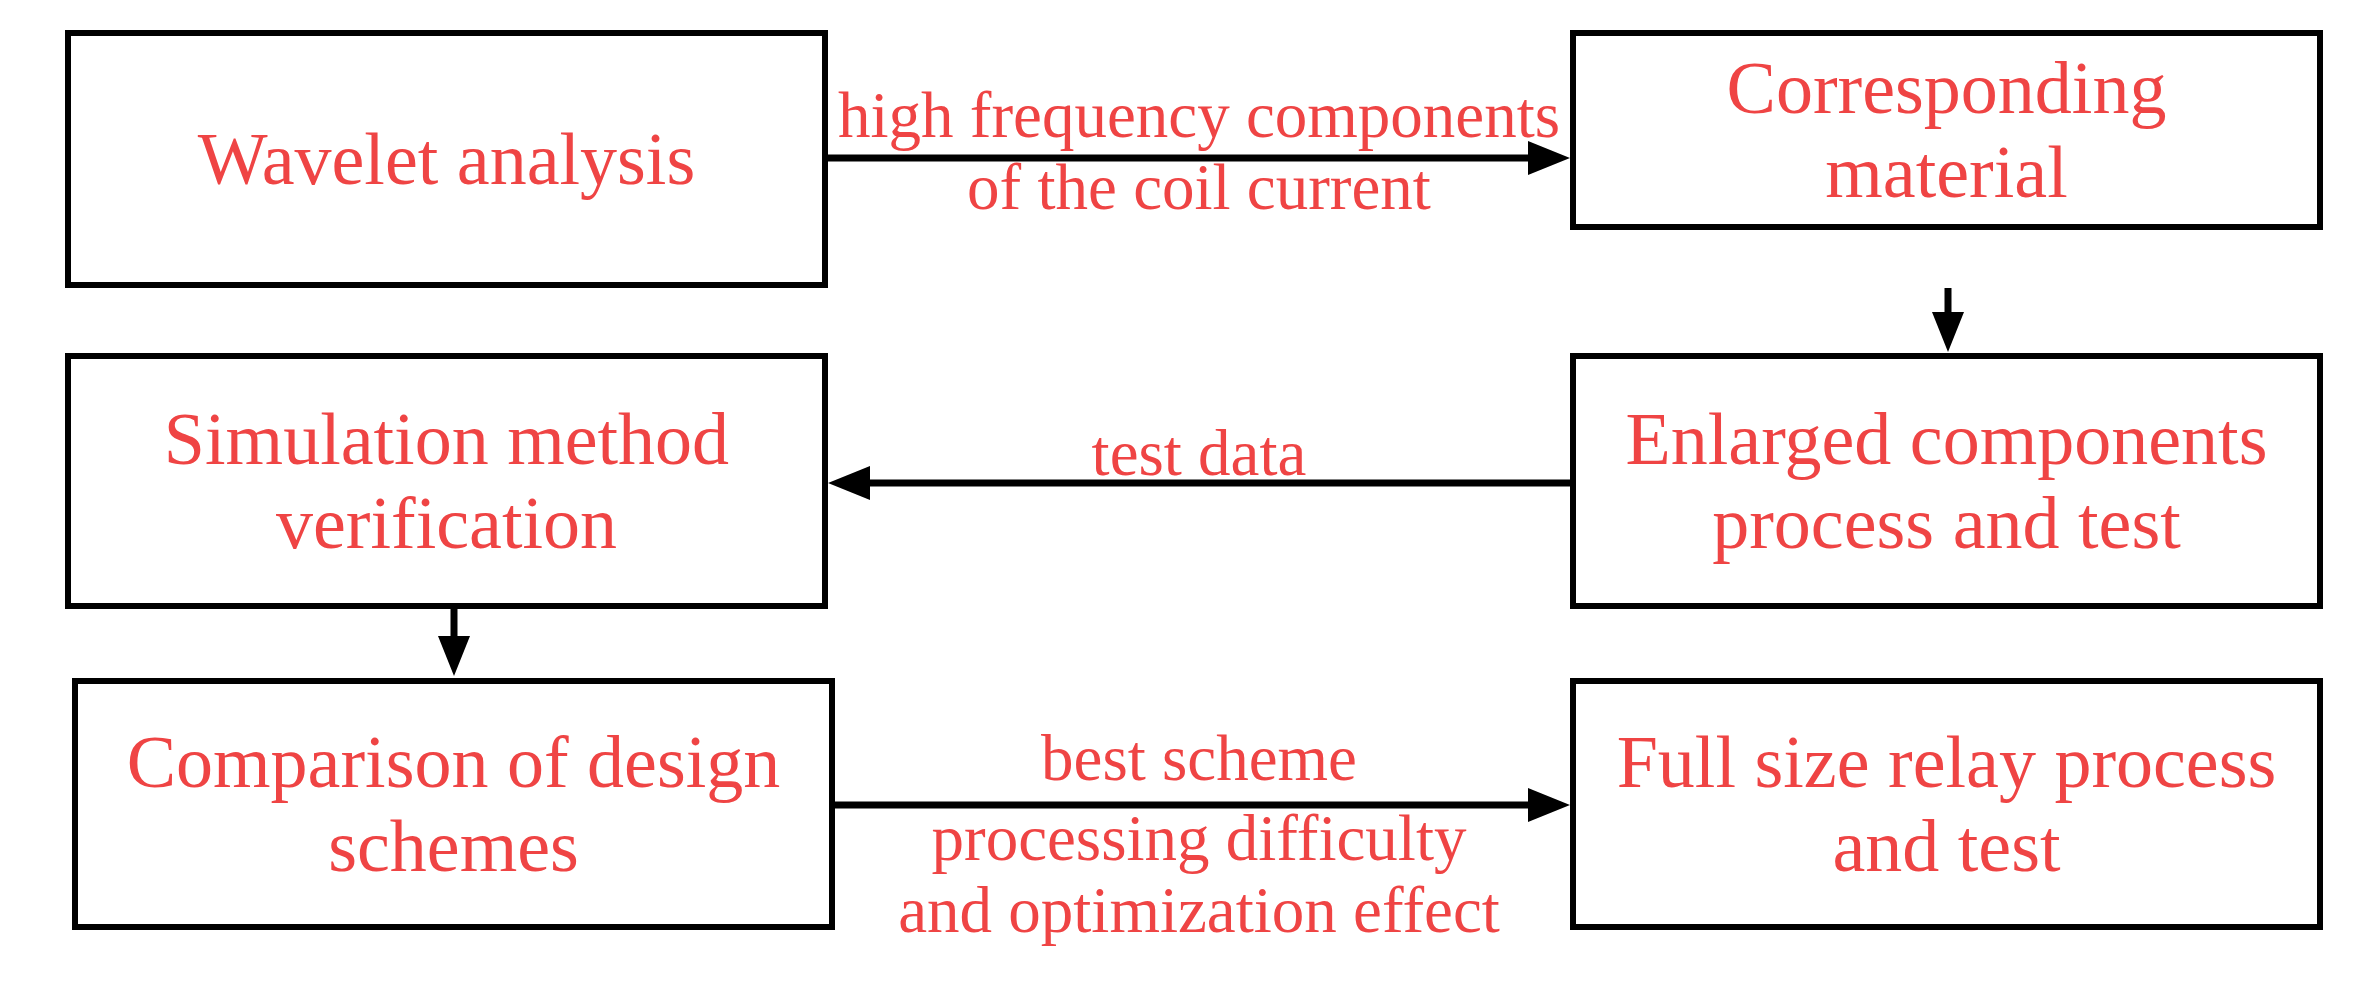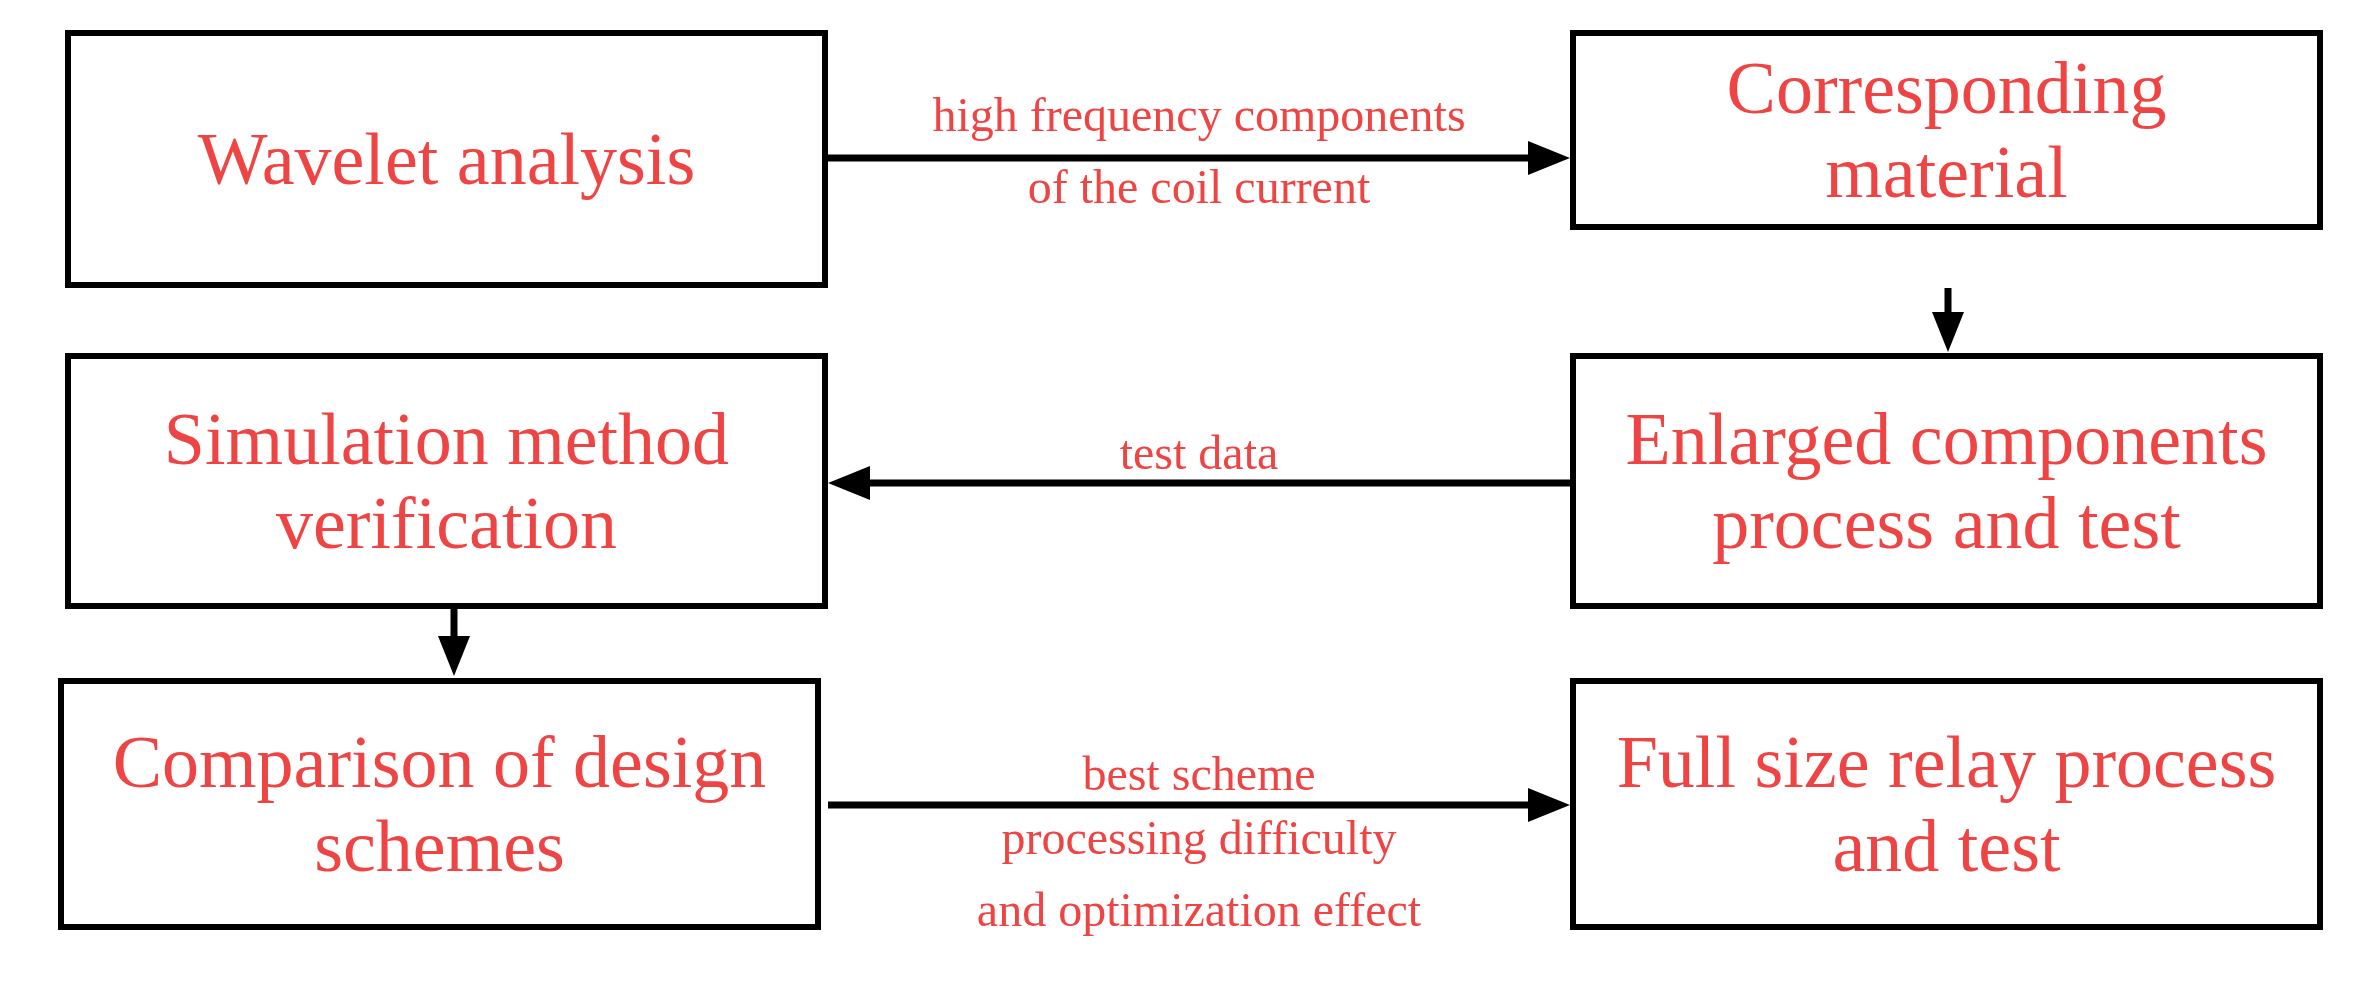--- a/index.html
+++ b/index.html
@@ -37,37 +37,37 @@
     line-height: 84px;
     white-space: nowrap;
   }
   .box span { display: block; }
 
   
   .box-wavelet      { left: 65px;   top: 30px;  width: 763px; height: 258px; }
   .box-material     { left: 1570px; top: 30px;  width: 753px; height: 200px; }
   .box-simulation   { left: 65px;   top: 353px; width: 763px; height: 256px; }
   .box-prototype    { left: 1570px; top: 353px; width: 753px; height: 256px; }
-  .box-comparison   { left: 58px;   top: 678px; width: 763px; height: 252px; }
+  .box-comparison   { left: 72px;   top: 678px; width: 763px; height: 252px; }
   .box-fullsize     { left: 1570px; top: 678px; width: 753px; height: 252px; }
 
   .edge-label {
     position: absolute;
     left: 749px;
     width: 900px;
     text-align: center;
-    font-size: 48px;
+    font-size: 65px;
     line-height: 72px;
     white-space: nowrap;
   }
   .edge-label span { display: block; }
 
   .label-hf        { top: 79px;  }
   .label-testdata  { top: 417px; }
-  .label-best      { top: 722px; margin-top: 16px; }
+  .label-best      { top: 722px; }
   .label-below     { top: 802px; text-align: center; }
 </style>
 </head>
 <body>
 
 <div class="canvas">
 
   <svg class="arrow-layer" viewBox="0 0 2380 982" xmlns="http://www.w3.org/2000/svg">
 
     <g>

